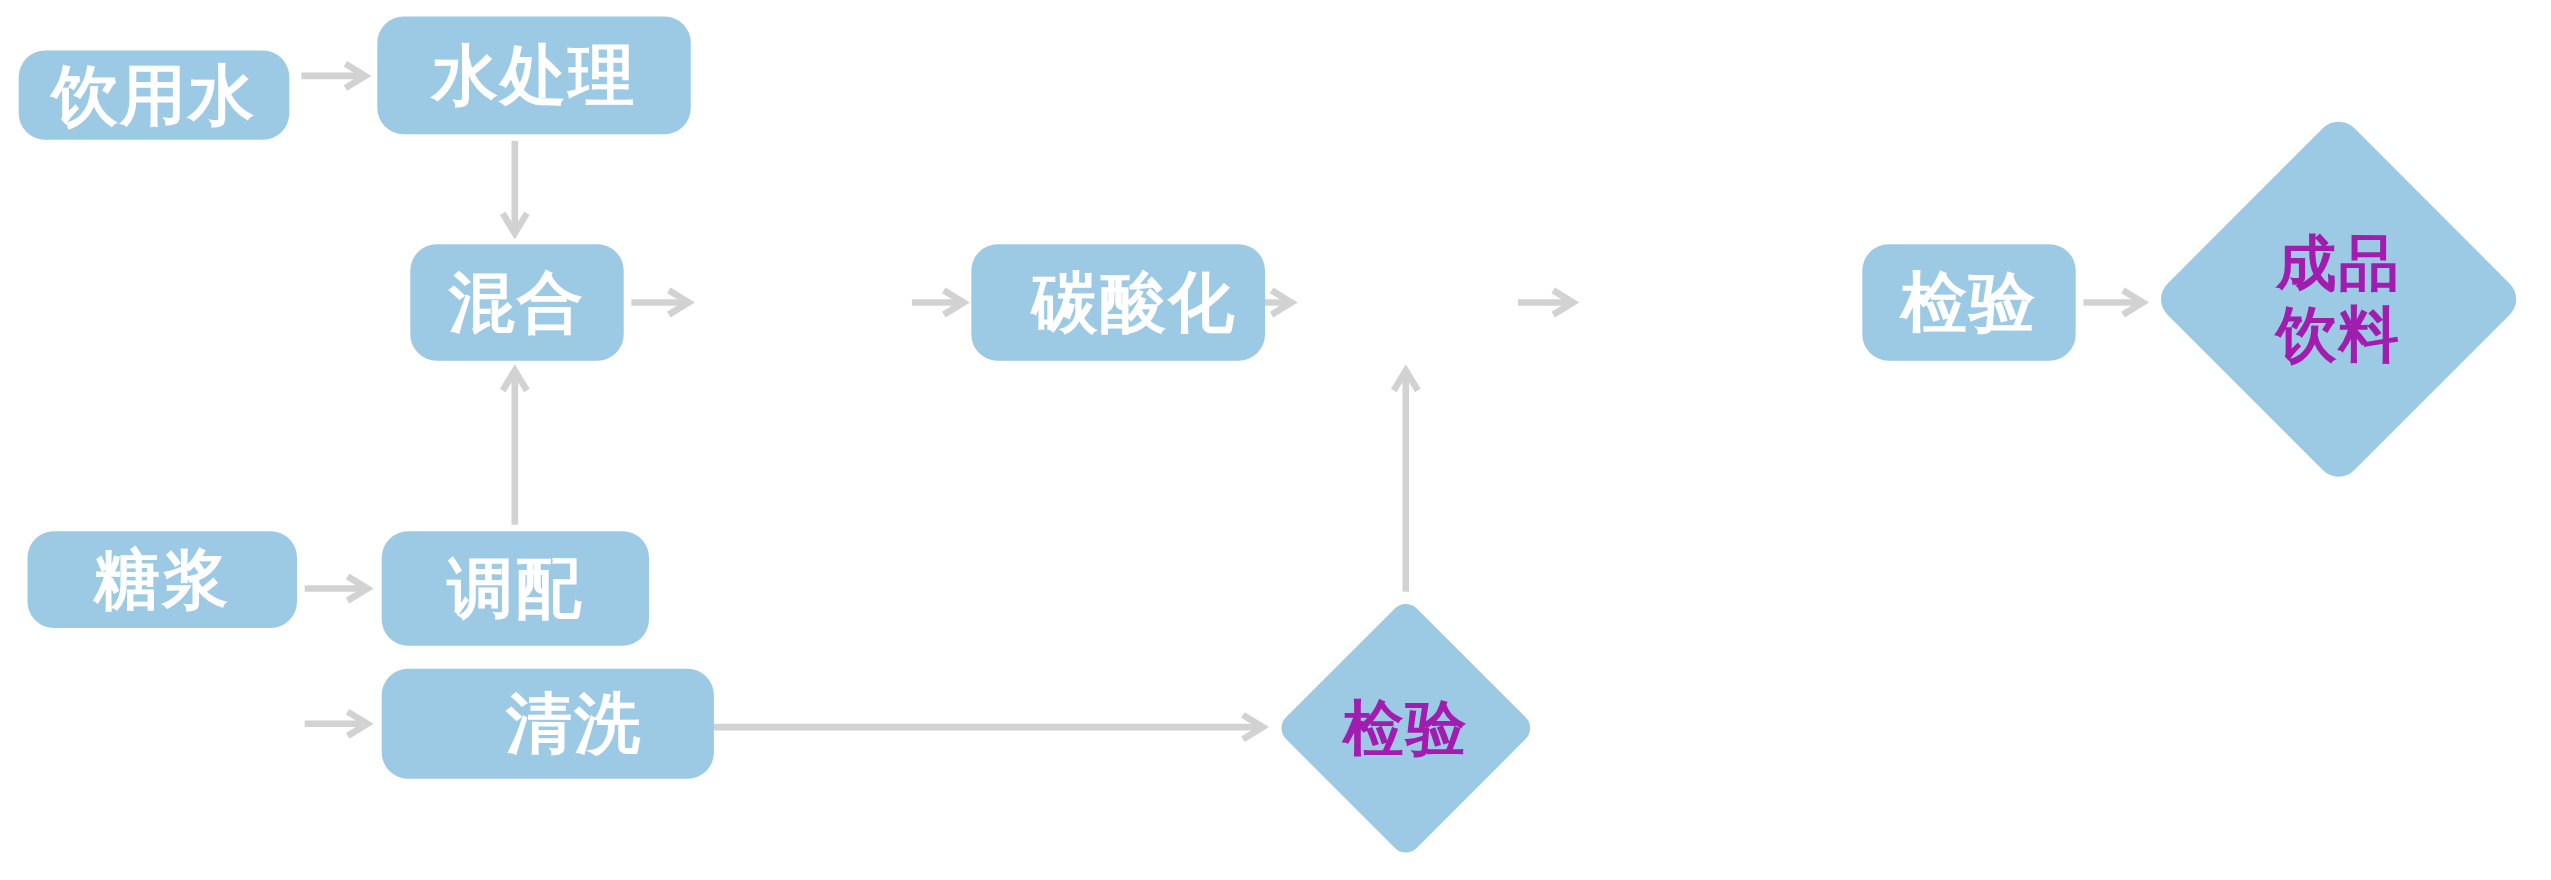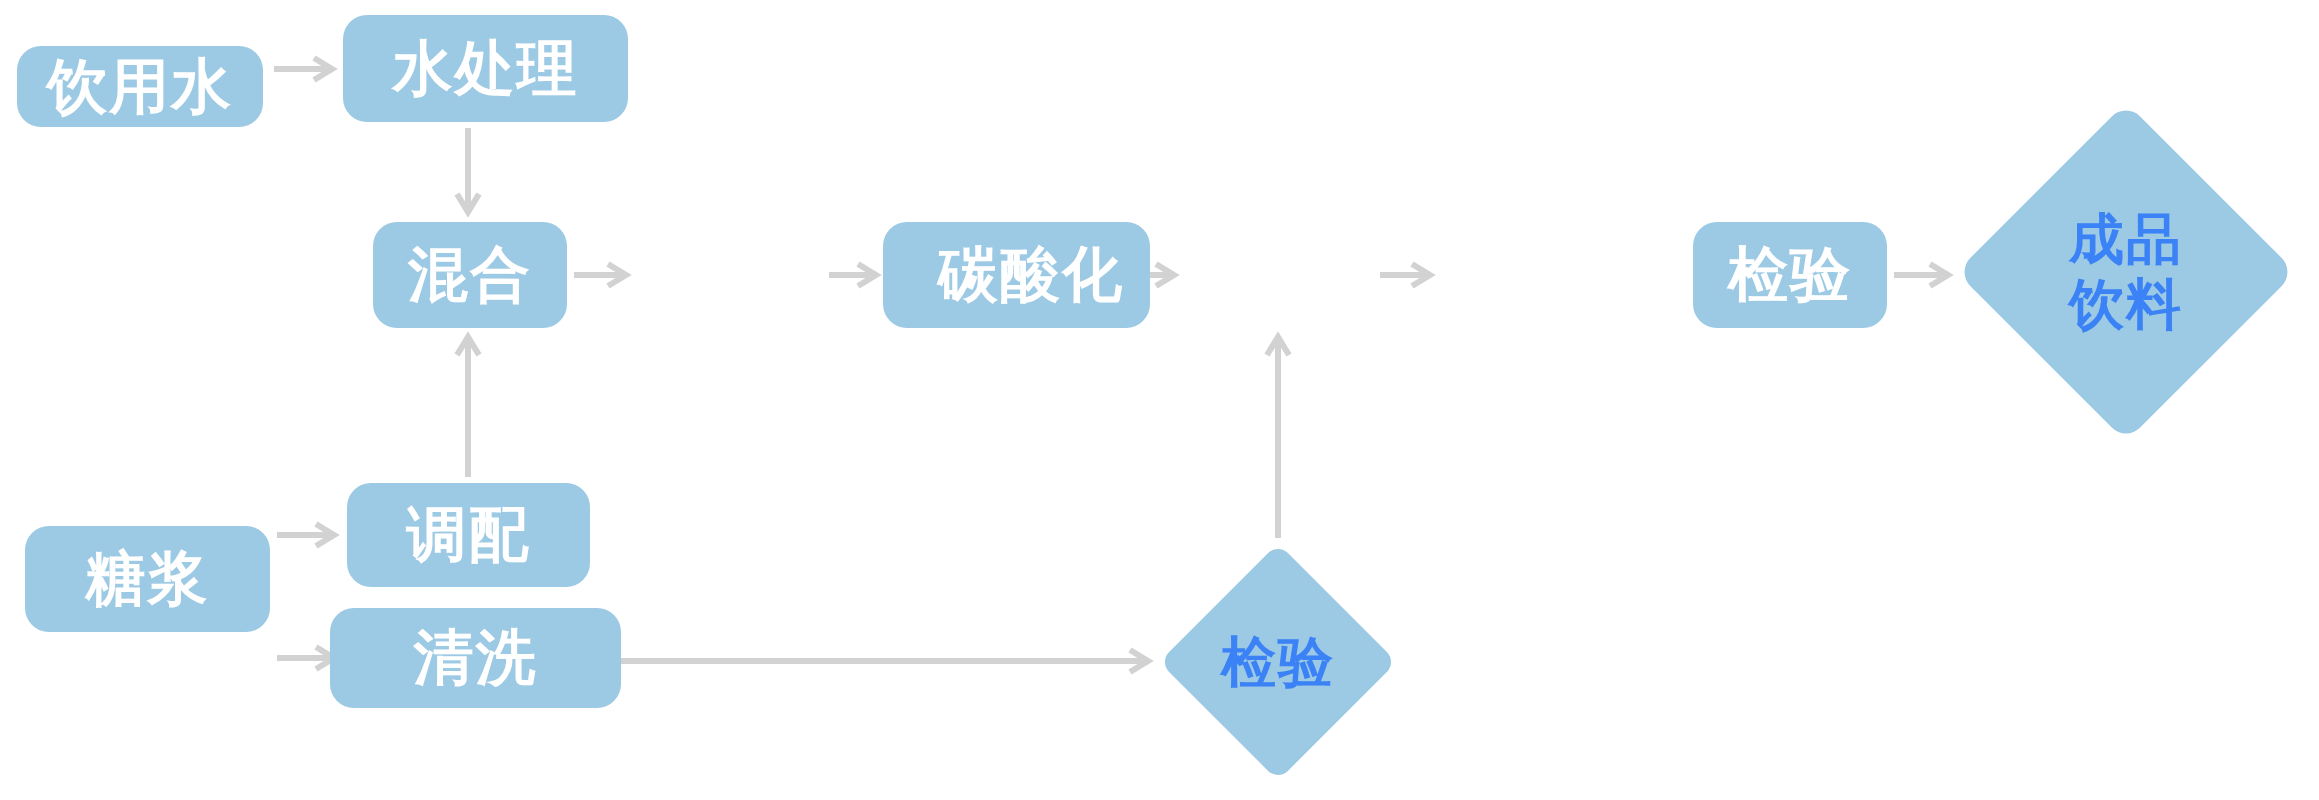--- a/index.html
+++ b/index.html
@@ -26,21 +26,21 @@
   }
   .dwrap{position:absolute;}
   .dshape{
     position:absolute;
     background:#9cc9e3;
     transform:rotate(45deg);
   }
   .dlabel{
     position:absolute;left:0;top:0;right:0;bottom:0;
     display:flex;flex-direction:column;align-items:center;justify-content:center;
-    color:#3b82f6;font-weight:bold;font-size:55px;line-height:1.18;
+    color:#a21caf;font-weight:bold;font-size:55px;line-height:1.18;
     letter-spacing:2px;text-align:center;
   }
 </style>
 </head>
 <body>
 
 <div class="canvas">
 
   <svg class="edges" width="2319" height="800" viewBox="0 0 2319 800" xmlns="http://www.w3.org/2000/svg">
     <defs>
@@ -72,27 +72,27 @@
   <div class="node" style="left:373px; top:222px; width:194px; height:106px;">
       <span>混合</span>
     </div>
   <div class="node" style="left:883px; top:222px; width:238px; height:106px;padding-left:29px;">
       <span>碳酸化</span>
     </div>
   <div class="node" style="left:1693px;top:222px; width:194px; height:106px;">
       <span>检验</span>
     </div>
 
-  <div class="node" style="left:25px;  top:483px; width:245px; height:106px;margin-top:43px;">
+  <div class="node" style="left:25px;  top:483px; width:245px; height:88px;">
       <span>糖浆</span>
     </div>
   <div class="node" style="left:347px; top:483px; width:243px; height:104px;text-align:center;">
       <span>调配</span>
     </div>
-  <div class="node" style="left:330px; top:608px; width:291px; height:100px;">
+  <div class="node" style="left:347px; top:608px; width:254px; height:100px;padding-left:48px;">
       <span>清洗</span>
     </div>
 
   <div class="dwrap" style="left:1956px;top:102px;width:340px;height:340px;">
     <div class="dshape" style="left:50px;top:50px;width:240px;height:240px;border-radius:20px;"></div>
     <div class="dlabel">
       <span>成品</span>
       <span>饮料</span>
     </div>
   </div>

